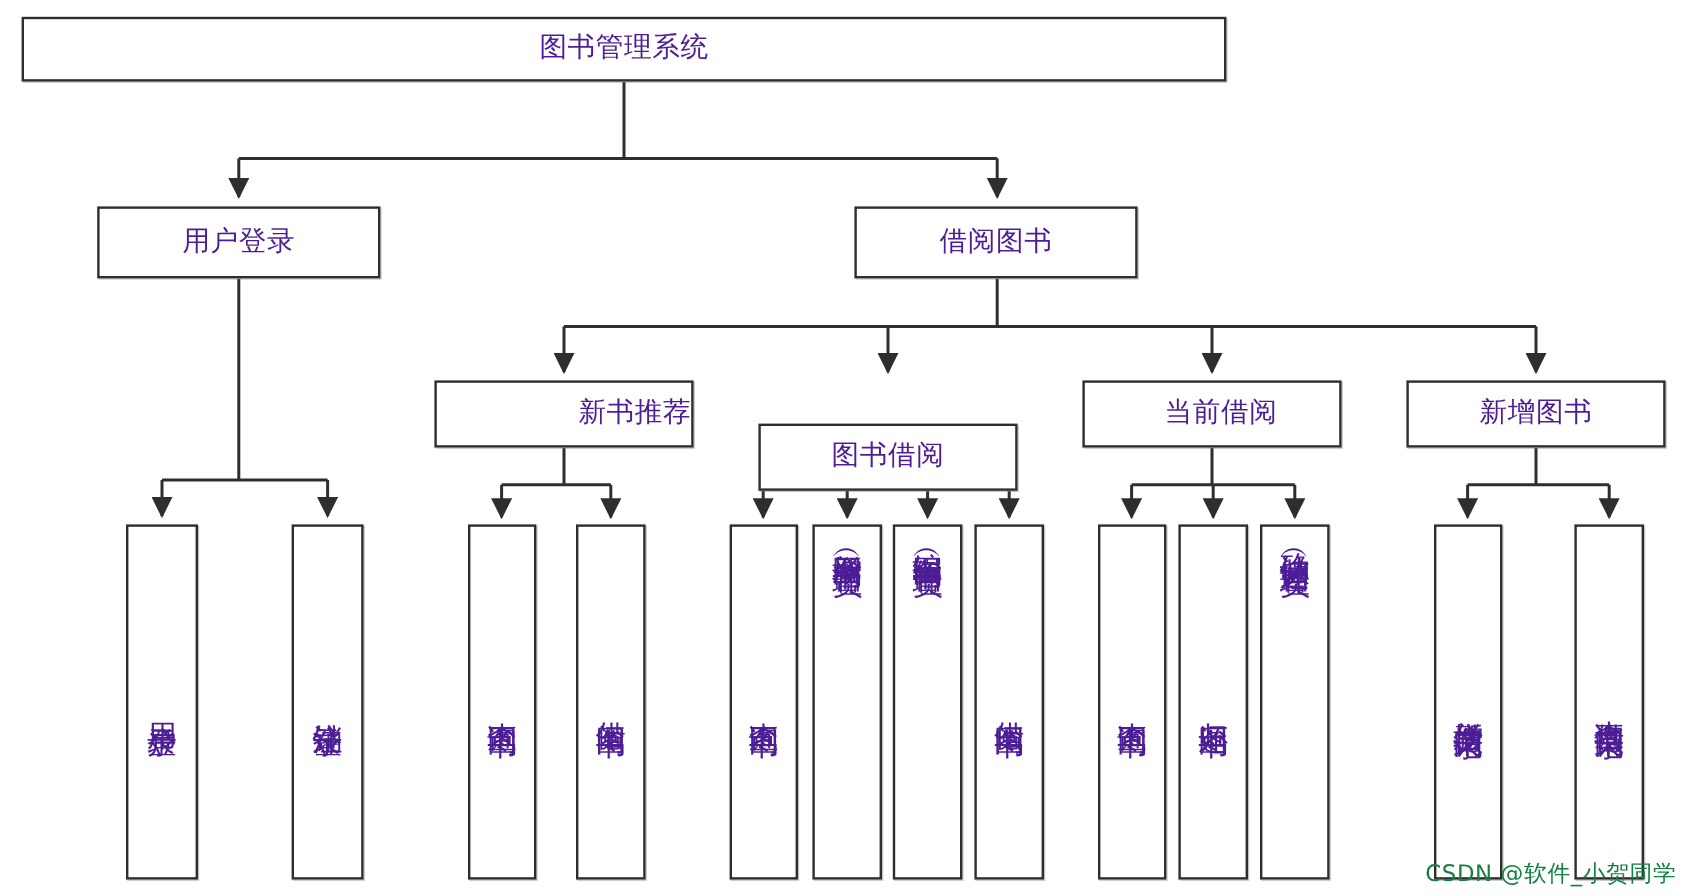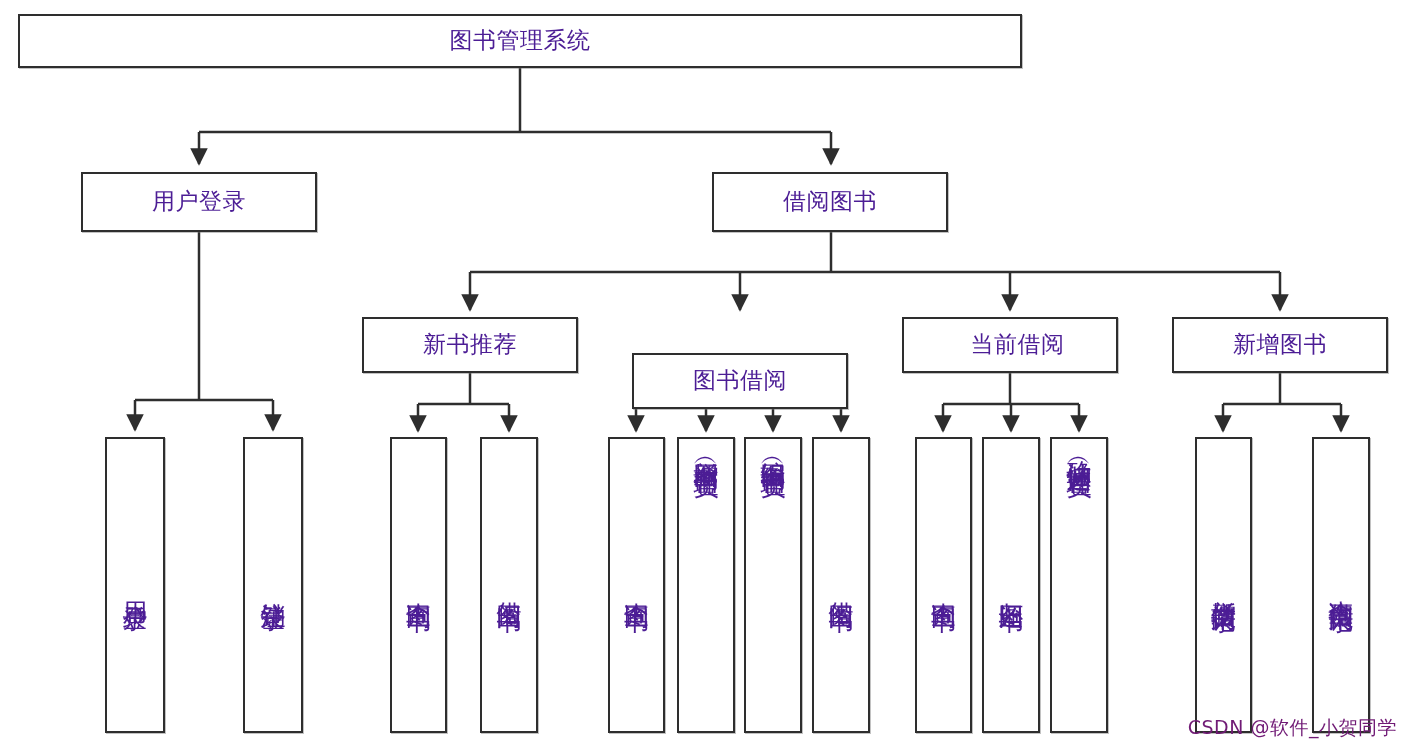--- a/index.html
+++ b/index.html
@@ -59,21 +59,21 @@
     line-height: 1.0;
   }
   .node.vert.centered {
     align-items: center;
   }
   #watermark {
     position: absolute;
     right: 8px;
     bottom: 6px;
     font-size: 19px;
-    color: #701a75;
+    color: #15803d;
     letter-spacing: 0.5px;
     white-space: nowrap;
     font-family: "DejaVu Sans", "Liberation Sans", sans-serif;
   }
 </style>
 </head>
 <body>
 
 <div id="canvas">
 
@@ -133,21 +133,21 @@
   </div>
 
   <div class="node horiz" style="left:81px; top:172px; width:236px; height:60px;">
     <span class="label">用户登录</span>
   </div>
 
   <div class="node horiz" style="left:712px; top:172px; width:236px; height:60px;">
     <span class="label">借阅图书</span>
   </div>
 
-  <div class="node horiz" style="left:362px; top:317px; width:216px; height:56px;">
+  <div class="node horiz" style="left:362px; top:317px; width:216px; height:56px;justify-content:flex-end;">
     <span class="label">新书推荐</span>
   </div>
 
   <div class="node horiz" style="left:632px; top:317px; width:216px; height:56px;margin-top:36px;">
     <span class="label">图书借阅</span>
   </div>
 
   <div class="node horiz" style="left:902px; top:317px; width:216px; height:56px;padding-left:15px;">
     <span class="label">当前借阅</span>
   </div>

